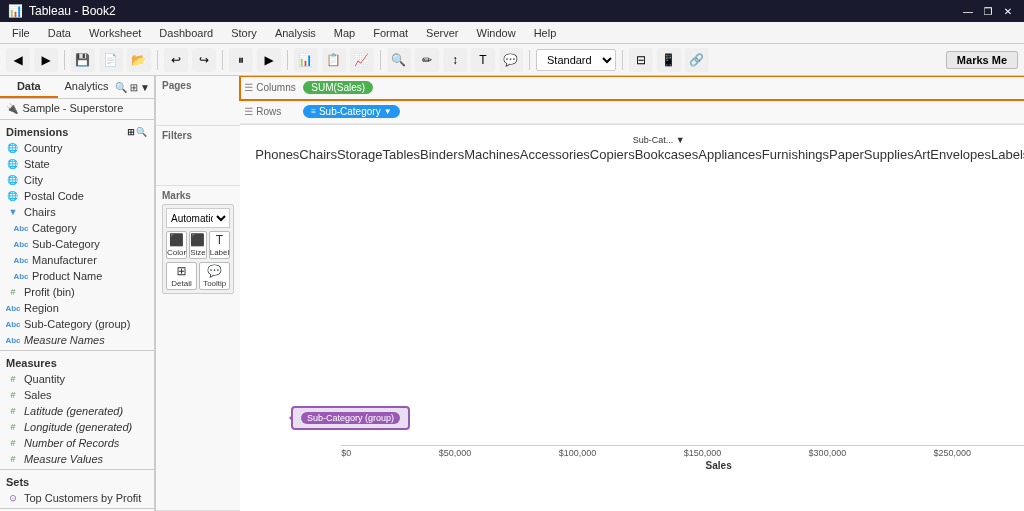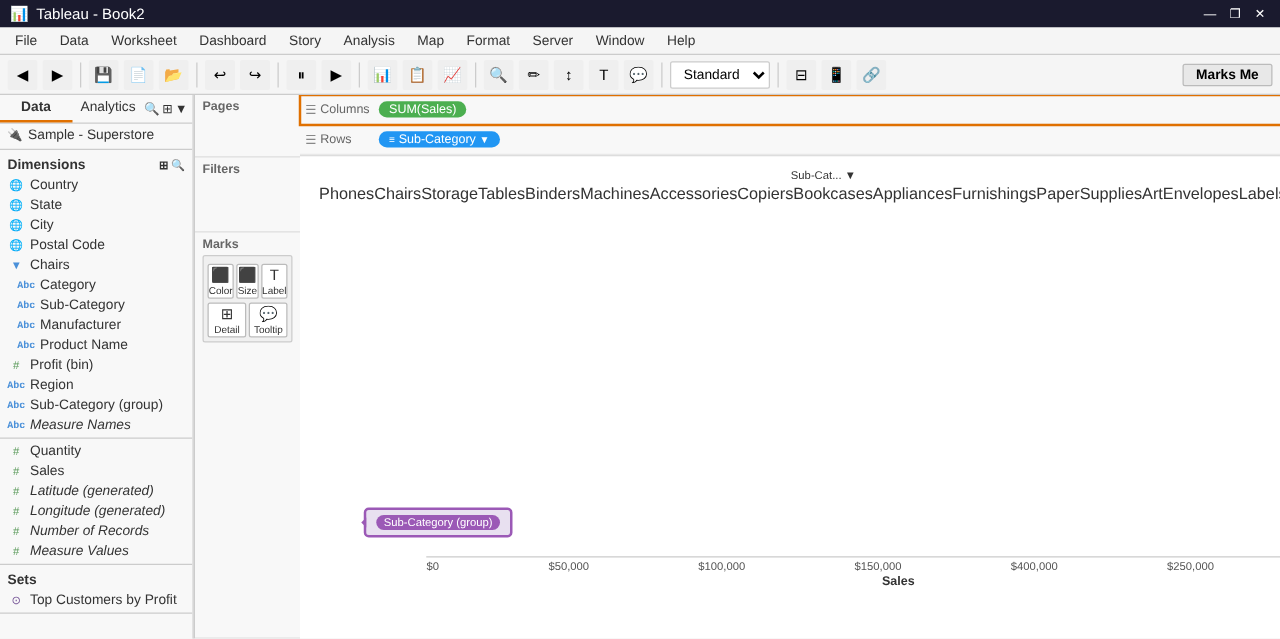--- a/index.html
+++ b/index.html
@@ -29,21 +29,21 @@
     .left-panel { width: 155px; background: #f8f8f8; border-right: 1px solid #ccc; display: flex; flex-direction: column; overflow: hidden; }
     .panel-tabs { display: flex; border-bottom: 1px solid #ccc; }
     .panel-tab { flex: 1; text-align: center; padding: 4px 2px; font-size: 11px; cursor: pointer; border-bottom: 2px solid transparent; }
     .panel-tab.active { border-bottom-color: #e07000; font-weight: bold; }
 
     .section-header { font-size: 11px; font-weight: bold; padding: 4px 6px 2px; color: #333; display: flex; align-items: center; justify-content: space-between; }
     .section-header-icons { display: flex; gap: 2px; }
     .field-item { display: flex; align-items: center; gap: 4px; padding: 1px 6px; cursor: pointer; font-size: 11px; }
     .field-icon { width: 14px; height: 14px; display: flex; align-items: center; justify-content: center; font-size: 9px; flex-shrink: 0; }
     .icon-globe { color: #4a90d9; }
-    .icon-abc { color: #4a90d9; font-size: 8px; font-weight: bold; font-family: Liberation Mono, monospace; }
+    .icon-abc { color: #4a90d9; font-size: 8px; font-weight: bold; }
     .icon-hash { color: #5a9a5a; }
 
     .left-panel-content { overflow-y: auto; flex: 1; }
 
     
     .section-sep { height: 1px; background: #ccc; margin: 2px 0; }
 
     
     .datasource { display: flex; align-items: center; gap: 4px; padding: 3px 6px; font-size: 11px; cursor: pointer; }
     .datasource-icon { color: #4a90d9; font-size: 10px; }
@@ -220,20 +220,23 @@
         <span class="field-icon icon-abc">Abc</span>
         <span>Sub-Category (group)</span>
       </div>
       <div class="field-item">
         <span class="field-icon icon-abc">Abc</span>
         <span style="font-style:italic;">Measure Names</span>
       </div>
 
       <div class="section-sep"></div>
 
+      <div class="section-header">
+        <span>Measures</span>
+      </div>
       <div class="field-item">
         <span class="field-icon" style="color:#5a9a5a; font-size:9px;">#</span>
         <span>Quantity</span>
       </div>
       <div class="field-item">
         <span class="field-icon" style="color:#5a9a5a; font-size:9px;">#</span>
         <span>Sales</span>
       </div>
       <div class="field-item">
         <span class="field-icon" style="color:#5a9a5a; font-size:9px;">#</span>
@@ -275,20 +278,23 @@
         <div class="shelf-section-title">Pages</div>
       </div>
 
       <div class="shelf-section" style="height:60px;">
         <div class="shelf-section-title">Filters</div>
       </div>
 
       <div class="shelf-section" style="flex:1; position:relative;">
         <div class="shelf-section-title">Marks</div>
         <div class="marks-card">
+          <select class="marks-dropdown">
+            <option>Automatic</option>
+          </select>
           <div class="marks-icons-row">
             <div class="marks-icon-btn">
               <span class="marks-icon-symbol" style="color: #e74c3c; font-size:12px;">⬛</span>
               <span>Color</span>
             </div>
             <div class="marks-icon-btn">
               <span class="marks-icon-symbol" style="font-size:12px;">⬛</span>
               <span>Size</span>
             </div>
             <div class="marks-icon-btn">
@@ -426,21 +432,21 @@
                 </div>
               </div>
           </div>
 
           <div style="margin-left:86px; margin-top:2px;">
             <div style="display:flex; justify-content:space-between; font-size:9px; color:#555; border-top:1px solid #ccc; padding-top:2px;">
               <span>$0</span>
               <span>$50,000</span>
               <span>$100,000</span>
               <span>$150,000</span>
-              <span>$400,000</span>
+              <span>$300,000</span>
               <span>$250,000</span>
               <span>$300,000</span>
             </div>
             <div style="text-align:center; font-size:10px; font-weight:bold; margin-top:2px;">Sales</div>
           </div>
         </div>
       </div>
     </div>
   </div>
 </div>

